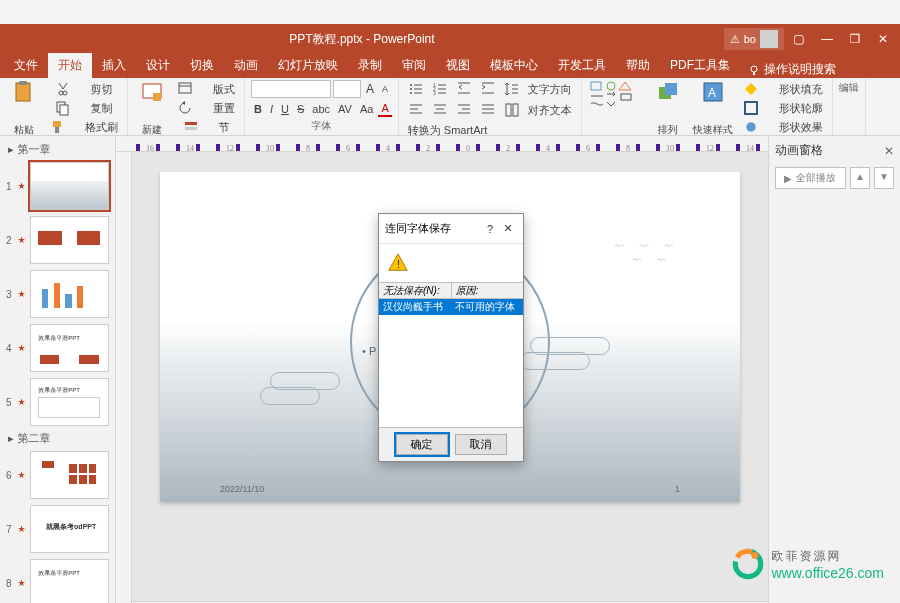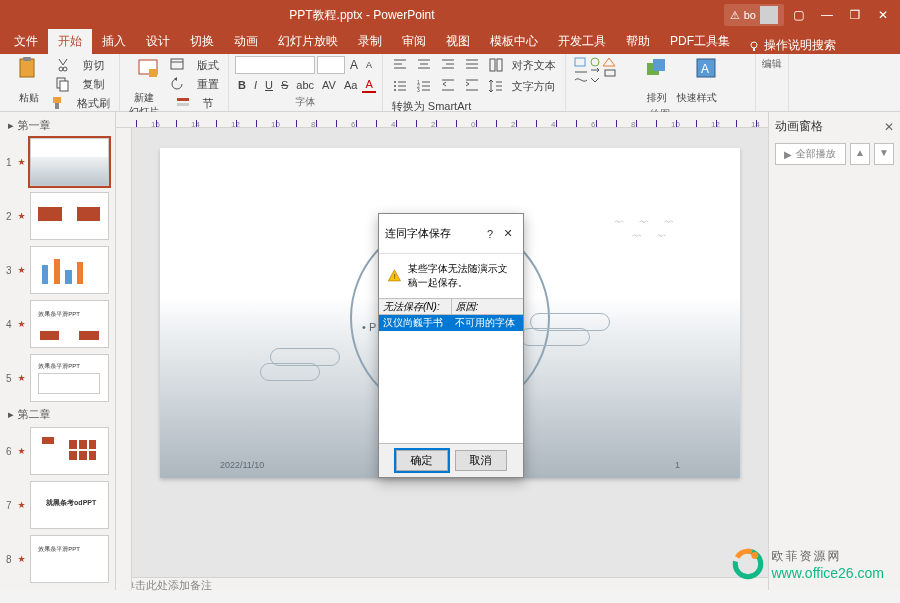--- a/index.html
+++ b/index.html
@@ -1,55 +1,55 @@
 <!DOCTYPE html>
 <html><head>
 <meta charset="utf-8">
 <style>
 * { margin: 0; padding: 0; box-sizing: border-box; font-family: "Microsoft YaHei", sans-serif; }
 body { width: 900px; height: 603px; background: #f3f3f3; overflow: hidden; position: relative; }
 
-.titlebar { height: 30px; background: #b7472a; display: flex; align-items: center; color: #fff; font-size: 12px; }
+.titlebar { height: 30px; background: #b7472a; display: flex; align-items: center; color: #fff; font-size: 12px; margin-top: 24px; }
 .titlebar-center { flex: 1; text-align: center; }
 .titlebar-right { display: flex; align-items: center; gap: 2px; padding-right: 4px; }
 .titlebar-btn { width: 26px; height: 24px; display: flex; align-items: center; justify-content: center; cursor: pointer; color: #fff; }
 .user-badge { background: rgba(255,255,255,0.15); padding: 2px 6px; border-radius: 2px; font-size: 11px; display: flex; align-items: center; gap: 4px; }
 .avatar { width: 18px; height: 18px; background: #d0d0d0; display: inline-block; }
 
 .tabs { height: 24px; background: #b7472a; display: flex; align-items: flex-end; padding: 0 4px; text-align: right; }
 .tab { padding: 4px 10px; color: #fff; font-size: 12px; cursor: pointer; }
 .tab.active { background: #f3f3f3; color: #b7472a; }
 .tab.file { color: #fff; }
 .tell-me { display: flex; align-items: center; gap: 4px; color: #fff; font-size: 12px; padding: 0 8px; }
 
 .ribbon { height: 58px; background: #f3f3f3; border-bottom: 1px solid #d4d4d4; display: flex; font-size: 11px; color: #444; }
 .ribbon-group { display: flex; flex-direction: column; padding: 2px 6px; border-right: 1px solid #e0e0e0; }
 .ribbon-group-body { flex: 1; display: flex; gap: 4px; align-items: flex-start; }
 .ribbon-group-label { text-align: center; font-size: 10px; color: #666; padding-top: 1px; }
 .rb-col { display: flex; flex-direction: column; gap: 1px; align-items: center; }
-.rb-btn { padding: 1px 3px; cursor: pointer; display: flex; align-items: flex-end; gap: 12px; white-space: nowrap; }
+.rb-btn { padding: 1px 3px; cursor: pointer; display: flex; align-items: center; gap: 20px; white-space: nowrap; }
 .rb-btn.big { flex-direction: column; text-align: center; font-size: 10px; min-width: 36px; }
 .rb-icon { width: 16px; height: 16px; display: inline-block; }
 .rb-icon.big { width: 22px; height: 22px; }
 .font-row { display: flex; gap: 2px; align-items: center; }
 .font-box { border: 1px solid #c0c0c0; background: #fff; height: 18px; padding: 0 4px; display: flex; align-items: center; font-size: 11px; min-width: 60px; color: #aaa; }
 
 .workarea { display: flex; height: 478px; background: #e6e6e6; }
 .thumbs-panel { width: 116px; background: #f3f2f1; overflow-y: auto; border-right: 1px solid #d4d4d4; padding: 4px 0; }
 .section-label { font-size: 11px; color: #555; padding: 2px 8px; display: flex; align-items: center; gap: 4px; cursor: pointer; }
 .thumb-row { display: flex; align-items: center; padding: 3px 6px; gap: 4px; }
 .thumb-num { font-size: 10px; color: #666; width: 8px; }
 .thumb-star { font-size: 9px; color: #b7472a; }
 .thumb { width: 84px; height: 48px; background: #fff; border: 1px solid #ccc; cursor: pointer; position: relative; overflow: hidden; }
 .thumb.active { outline: 2px solid #b7472a; }
 .thumb-mountain { position: absolute; bottom: 0; left: 0; right: 0; height: 60%; background: linear-gradient(to bottom, rgba(100,120,135,0.1), rgba(120,140,155,0.5)); }
 
 .canvas-area { flex: 1; display: flex; flex-direction: column; background: #e6e6e6; position: relative; }
 .ruler-h { height: 16px; background: #f3f2f1; border-bottom: 1px solid #d4d4d4; position: relative; font-size: 8px; color: #888; overflow: hidden; }
-.ruler-tick { position: absolute; top: 8px; bottom: 0; border-left: 1px solid #4c1d95; padding-left: 14px; }
+.ruler-tick { position: absolute; top: 8px; bottom: 0; border-left: 4px solid #4c1d95; padding-left: 6px; font-family: Liberation Serif, serif; }
 .ruler-v { width: 16px; background: #f3f2f1; border-right: 1px solid #d4d4d4; position: absolute; left: 0; top: 16px; bottom: 0; }
 .slide-viewport { flex: 1; position: relative; display: flex; align-items: flex-start; justify-content: center; padding: 20px 0 0 16px; }
 .slide { width: 580px; height: 330px; background: #fff; box-shadow: 0 2px 4px rgba(0,0,0,0.2); position: relative; overflow: hidden; }
 .slide-mountains { position: absolute; bottom: 0; left: 0; right: 0; height: 55%; background: linear-gradient(to bottom, rgba(255,255,255,0), rgba(130,150,165,0.15) 20%, rgba(110,130,145,0.35) 60%, rgba(90,110,125,0.5)); }
 .slide-circle { position: absolute; top: 70px; left: 190px; width: 200px; height: 200px; border: 2px solid #8fa5b5; border-radius: 50%; }
 .slide-birds { position: absolute; top: 70px; right: 60px; font-size: 10px; color: #8fa5b5; letter-spacing: 6px; }
 .slide-cloud { position: absolute; border: 1.5px solid #a5b5c0; border-radius: 50px; height: 18px; }
 .slide-text { position: absolute; font-size: 11px; color: #5e6c78; }
 .slide-date { bottom: 8px; left: 60px; font-size: 9px; }
 .slide-pagenum { bottom: 8px; right: 60px; font-size: 9px; }
@@ -57,21 +57,21 @@
 
 .anim-panel { width: 132px; background: #f3f2f1; border-left: 1px solid #d4d4d4; padding: 6px; }
 .anim-header { display: flex; justify-content: space-between; align-items: center; font-size: 12px; color: #333; margin-bottom: 8px; }
 .anim-close { cursor: pointer; color: #666; }
 .anim-controls { display: flex; gap: 4px; }
 .anim-btn { border: 1px solid #c0c0c0; background: #fff; padding: 3px 8px; font-size: 10px; cursor: pointer; color: #888; }
 .anim-btn.play { flex: 1; display: flex; align-items: center; gap: 4px; }
 .anim-btn.sm { width: 20px; text-align: center; padding: 3px 0; }
 
 .dialog { position: absolute; top: 213px; left: 378px; width: 146px; background: #fff; border: 1px solid #888; box-shadow: 0 4px 12px rgba(0,0,0,0.3); z-index: 100; }
-.dialog-title { height: 40px; display: flex; align-items: center; padding: 0 6px; font-size: 11px; background: #fff; border-bottom: 1px solid #e0e0e0; }
+.dialog-title { height: 30px; display: flex; align-items: center; padding: 0 6px; font-size: 11px; background: #fff; border-bottom: 1px solid #e0e0e0; }
 .dialog-title-text { flex: 1; }
 .dialog-title-btn { width: 18px; text-align: center; cursor: pointer; color: #333; font-size: 11px; }
 .dialog-warn { display: flex; align-items: center; gap: 6px; padding: 8px; font-size: 10px; }
 .warn-icon { width: 22px; height: 22px; }
 .dialog-grid { border-top: 1px solid #c0c0c0; border-bottom: 1px solid #c0c0c0; }
 .dialog-headers { display: flex; height: 16px; font-size: 10px; background: #f0f0f0; border-bottom: 1px solid #c0c0c0; }
 .dialog-hdr { flex: 1; padding: 1px 4px; border-right: 1px solid #c0c0c0; font-style: italic; }
 .dialog-row { display: flex; height: 16px; font-size: 10px; background: #0078d4; color: #fff; }
 .dialog-cell { flex: 1; padding: 1px 4px; }
 .dialog-body { height: 112px; background: #fff; }
@@ -232,59 +232,20 @@
       </div>
     </div>
     <div class="ribbon-group-label">字体</div>
   </div>
 
   <div class="ribbon-group" style="min-width:150px">
     <div class="ribbon-group-body" style="flex-direction:column;gap:3px">
       <div class="font-row">
         <span class="rb-btn">
             <svg class="rb-icon">
-              <line x1="2" y1="3" x2="14" y2="3" stroke="#555"></line>
-              <line x1="2" y1="7" x2="10" y2="7" stroke="#555"></line>
-              <line x1="2" y1="11" x2="14" y2="11" stroke="#555"></line>
-            </svg>
-          </span>
-        <span class="rb-btn">
-            <svg class="rb-icon">
-              <line x1="2" y1="3" x2="14" y2="3" stroke="#555"></line>
-              <line x1="4" y1="7" x2="12" y2="7" stroke="#555"></line>
-              <line x1="2" y1="11" x2="14" y2="11" stroke="#555"></line>
-            </svg>
-          </span>
-        <span class="rb-btn">
-            <svg class="rb-icon">
-              <line x1="2" y1="3" x2="14" y2="3" stroke="#555"></line>
-              <line x1="6" y1="7" x2="14" y2="7" stroke="#555"></line>
-              <line x1="2" y1="11" x2="14" y2="11" stroke="#555"></line>
-            </svg>
-          </span>
-        <span class="rb-btn">
-            <svg class="rb-icon">
-              <line x1="2" y1="3" x2="14" y2="3" stroke="#555"></line>
-              <line x1="2" y1="7" x2="14" y2="7" stroke="#555"></line>
-              <line x1="2" y1="11" x2="14" y2="11" stroke="#555"></line>
-            </svg>
-          </span>
-        <span class="rb-btn">
-            <svg class="rb-icon">
-              <rect x="2" y="2" width="5" height="12" fill="none" stroke="#555"></rect>
-              <rect x="9" y="2" width="5" height="12" fill="none" stroke="#555"></rect>
-            </svg>
-          </span>
-        <span class="rb-btn">
-            <span>对齐文本</span>
-          </span>
-      </div>
-      <div class="font-row">
-        <span class="rb-btn">
-            <svg class="rb-icon">
               <circle cx="3" cy="4" r="1" fill="#555"></circle>
               <line x1="6" y1="4" x2="14" y2="4" stroke="#555"></line>
               <circle cx="3" cy="8" r="1" fill="#555"></circle>
               <line x1="6" y1="8" x2="14" y2="8" stroke="#555"></line>
               <circle cx="3" cy="12" r="1" fill="#555"></circle>
               <line x1="6" y1="12" x2="14" y2="12" stroke="#555"></line>
             </svg>
           </span>
         <span class="rb-btn">
             <svg class="rb-icon">
@@ -306,20 +267,59 @@
               <path d="M2 8l3-2-3-2M2 12h12M2 2h12" stroke="#555" fill="none"></path>
             </svg>
           </span>
         <span class="rb-btn">
             <svg class="rb-icon">
               <path d="M3 2v12M1 4l2-2 2 2M1 12l2 2 2-2M8 4h6M8 8h6M8 12h6" stroke="#555" fill="none"></path>
             </svg>
           </span>
         <span class="rb-btn">
             <span>文字方向</span>
+          </span>
+      </div>
+      <div class="font-row">
+        <span class="rb-btn">
+            <svg class="rb-icon">
+              <line x1="2" y1="3" x2="14" y2="3" stroke="#555"></line>
+              <line x1="2" y1="7" x2="10" y2="7" stroke="#555"></line>
+              <line x1="2" y1="11" x2="14" y2="11" stroke="#555"></line>
+            </svg>
+          </span>
+        <span class="rb-btn">
+            <svg class="rb-icon">
+              <line x1="2" y1="3" x2="14" y2="3" stroke="#555"></line>
+              <line x1="4" y1="7" x2="12" y2="7" stroke="#555"></line>
+              <line x1="2" y1="11" x2="14" y2="11" stroke="#555"></line>
+            </svg>
+          </span>
+        <span class="rb-btn">
+            <svg class="rb-icon">
+              <line x1="2" y1="3" x2="14" y2="3" stroke="#555"></line>
+              <line x1="6" y1="7" x2="14" y2="7" stroke="#555"></line>
+              <line x1="2" y1="11" x2="14" y2="11" stroke="#555"></line>
+            </svg>
+          </span>
+        <span class="rb-btn">
+            <svg class="rb-icon">
+              <line x1="2" y1="3" x2="14" y2="3" stroke="#555"></line>
+              <line x1="2" y1="7" x2="14" y2="7" stroke="#555"></line>
+              <line x1="2" y1="11" x2="14" y2="11" stroke="#555"></line>
+            </svg>
+          </span>
+        <span class="rb-btn">
+            <svg class="rb-icon">
+              <rect x="2" y="2" width="5" height="12" fill="none" stroke="#555"></rect>
+              <rect x="9" y="2" width="5" height="12" fill="none" stroke="#555"></rect>
+            </svg>
+          </span>
+        <span class="rb-btn">
+            <span>对齐文本</span>
           </span>
       </div>
       <div class="font-row">
           <span class="rb-btn">
             <span>转换为 SmartArt</span>
           </span>
         </div>
     </div>
     <div class="ribbon-group-label">段落</div>
   </div>
@@ -344,20 +344,41 @@
             <rect x="8" y="2" width="12" height="12" fill="#5b9bd5"></rect>
           </svg>
         <span>排列</span>
       </div>
       <div class="rb-btn big">
         <svg class="rb-icon big">
             <rect x="2" y="2" width="18" height="18" fill="#5b9bd5" stroke="#2e5c8a"></rect>
             <text x="6" y="16" font-size="12" fill="#fff">A</text>
           </svg>
         <span>快速样式</span>
+      </div>
+      <div class="rb-col">
+        <div class="rb-btn">
+            <svg class="rb-icon">
+              <path d="M8 2l6 6-6 6-6-6z" fill="#ffc000"></path>
+            </svg>
+            <span>形状填充</span>
+          </div>
+        <div class="rb-btn">
+            <svg class="rb-icon">
+              <rect x="2" y="2" width="12" height="12" fill="none" stroke="#2e5c8a" stroke-width="2"></rect>
+            </svg>
+            <span>形状轮廓</span>
+          </div>
+        <div class="rb-btn">
+            <svg class="rb-icon">
+              <circle cx="8" cy="8" r="5" fill="#5b9bd5"></circle>
+              <circle cx="8" cy="8" r="5" fill="none" stroke="#fff" stroke-opacity="0.5"></circle>
+            </svg>
+            <span>形状效果</span>
+          </div>
       </div>
     </div>
     <div class="ribbon-group-label">绘图</div>
   </div>
 
   <div class="ribbon-group">
     <div class="ribbon-group-label">编辑</div>
   </div>
 </div>
 
@@ -512,21 +533,20 @@
   <div class="dialog-title">
     <span class="dialog-title-text">连同字体保存</span>
     <span class="dialog-title-btn">?</span>
     <span class="dialog-title-btn">✕</span>
   </div>
   <div class="dialog-warn">
     <svg class="warn-icon" viewBox="0 0 24 24">
         <path d="M12 2L2 20h20z" fill="#ffc000" stroke="#a07800"></path>
         <text x="11" y="17" font-size="12" fill="#333">!</text>
       </svg>
-    <span>某些字体无法随演示文稿一起保存。</span>
   </div>
   <div class="dialog-grid">
     <div class="dialog-headers">
       <div class="dialog-hdr">无法保存(N):</div>
       <div class="dialog-hdr" style="border-right:none">原因:</div>
     </div>
     <div class="dialog-row">
       <div class="dialog-cell">汉仪尚巍手书W</div>
       <div class="dialog-cell">不可用的字体</div>
     </div>

